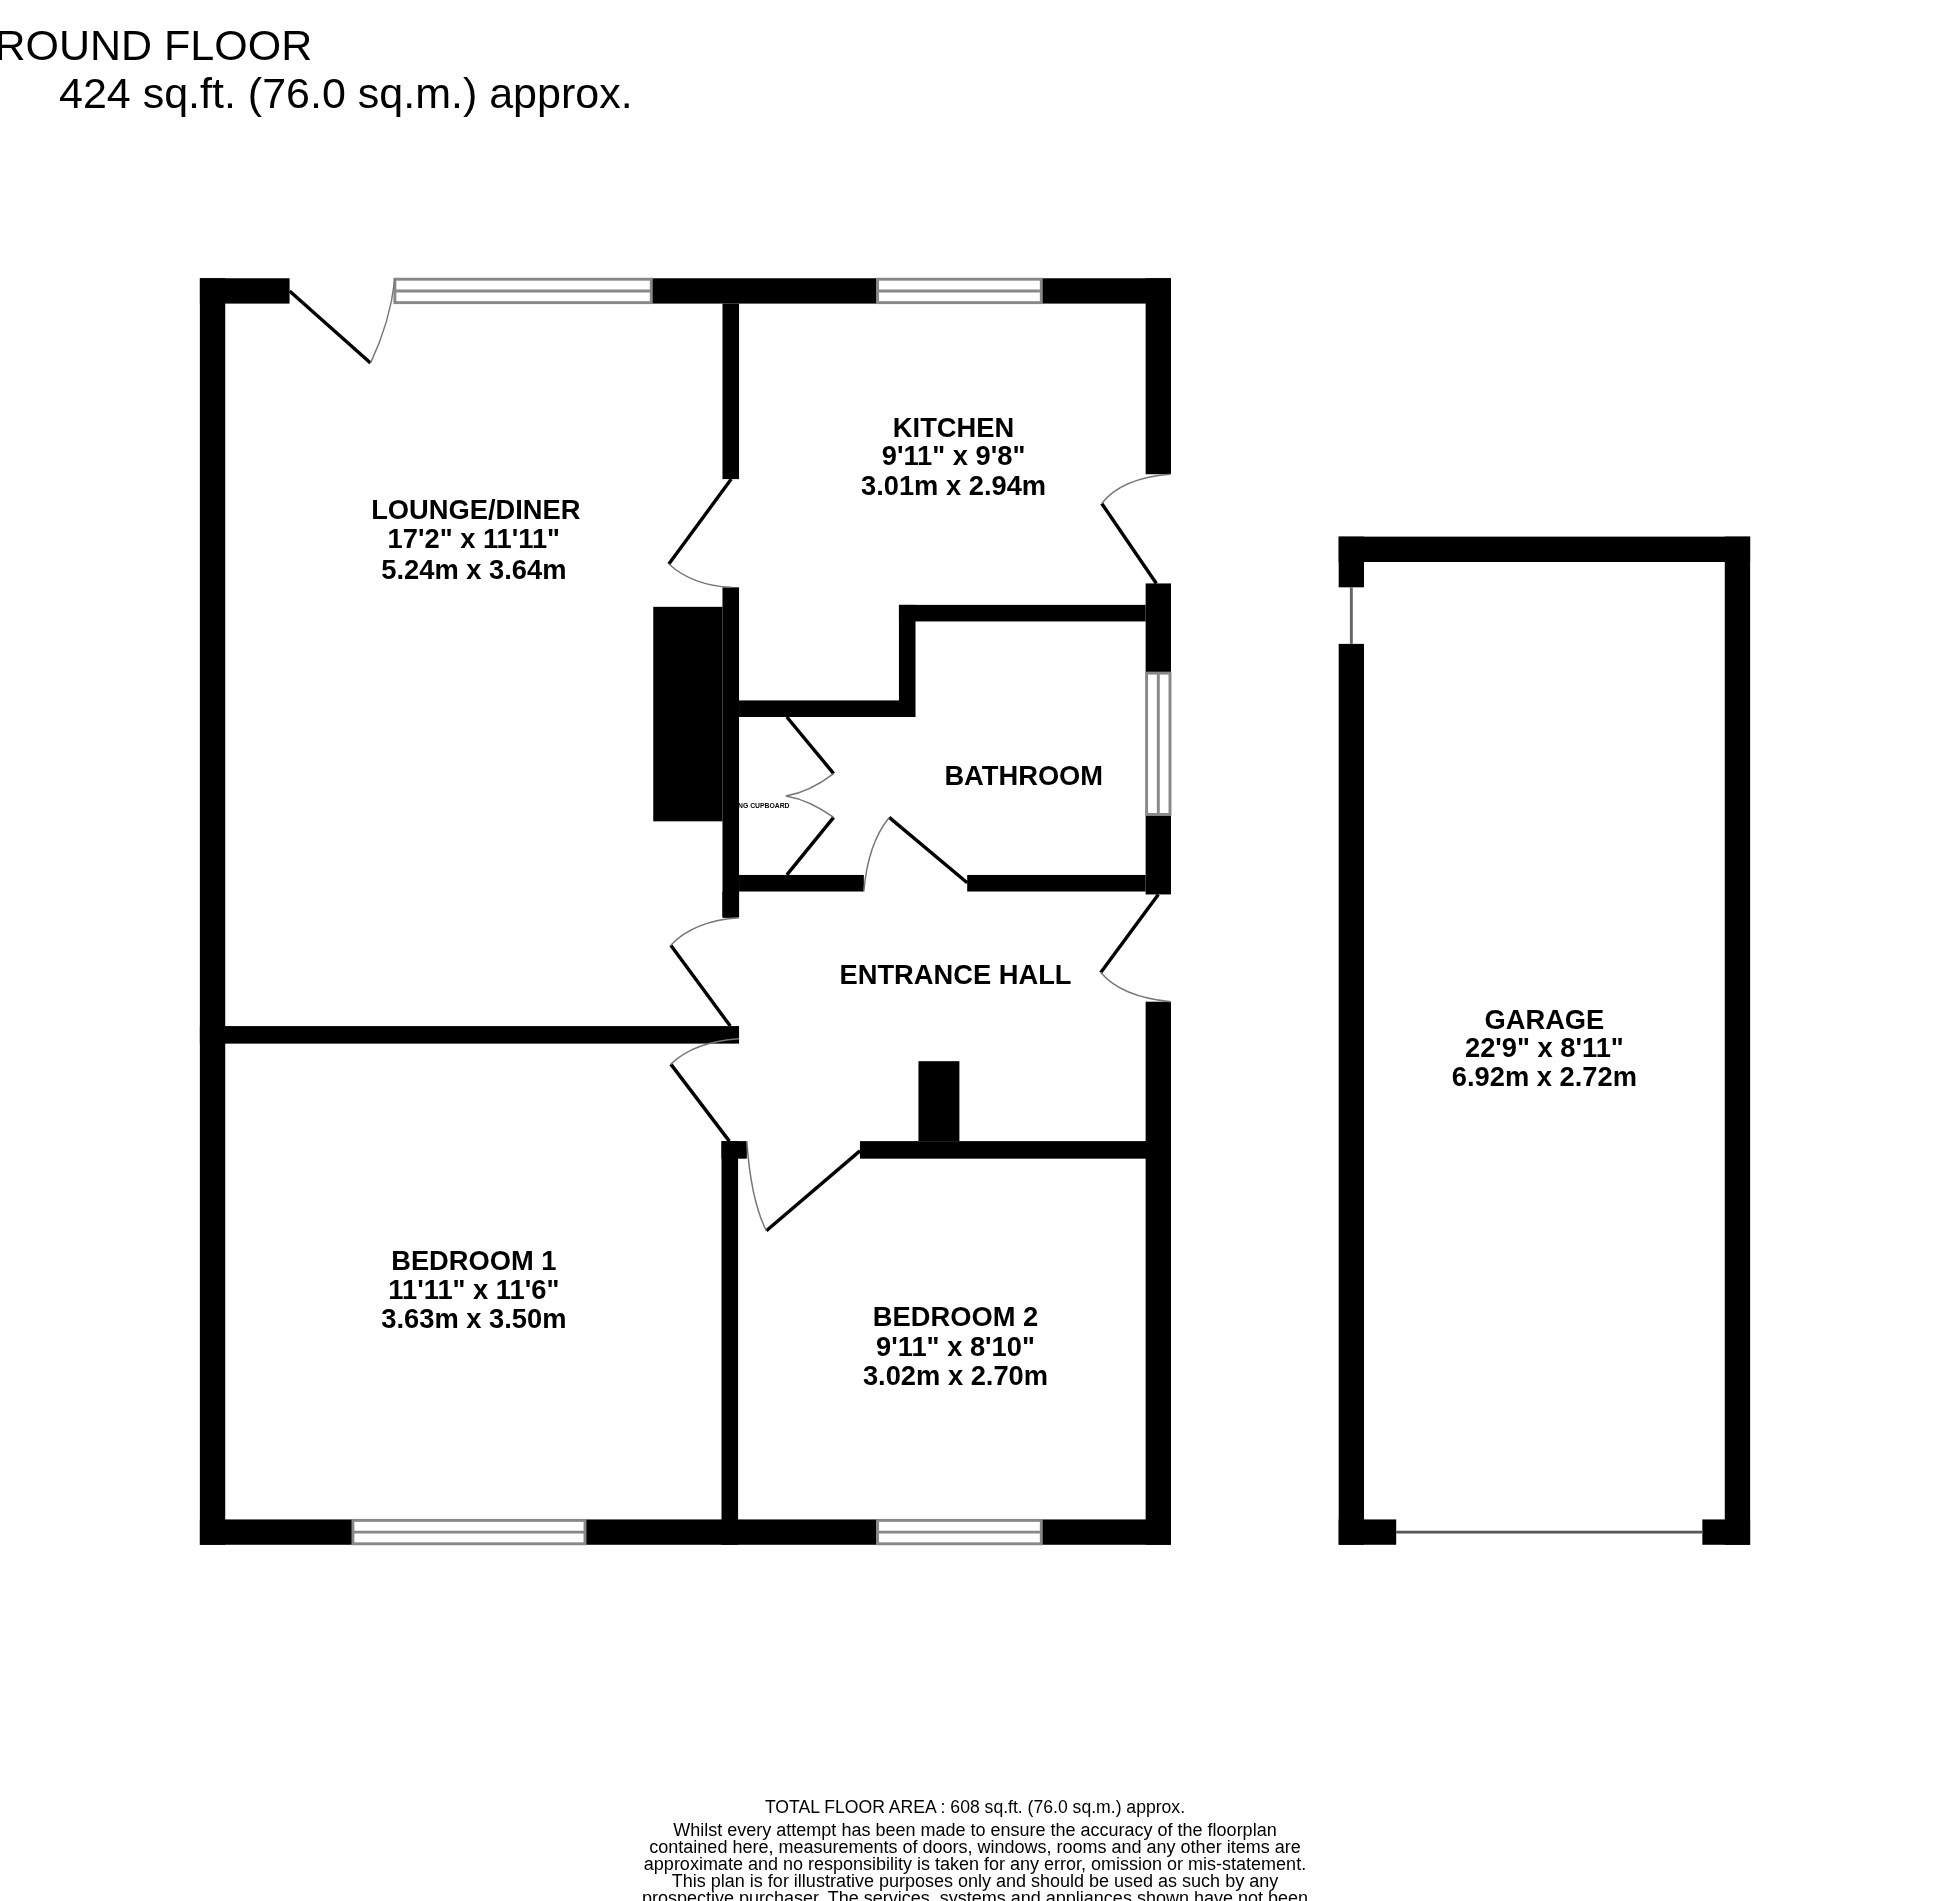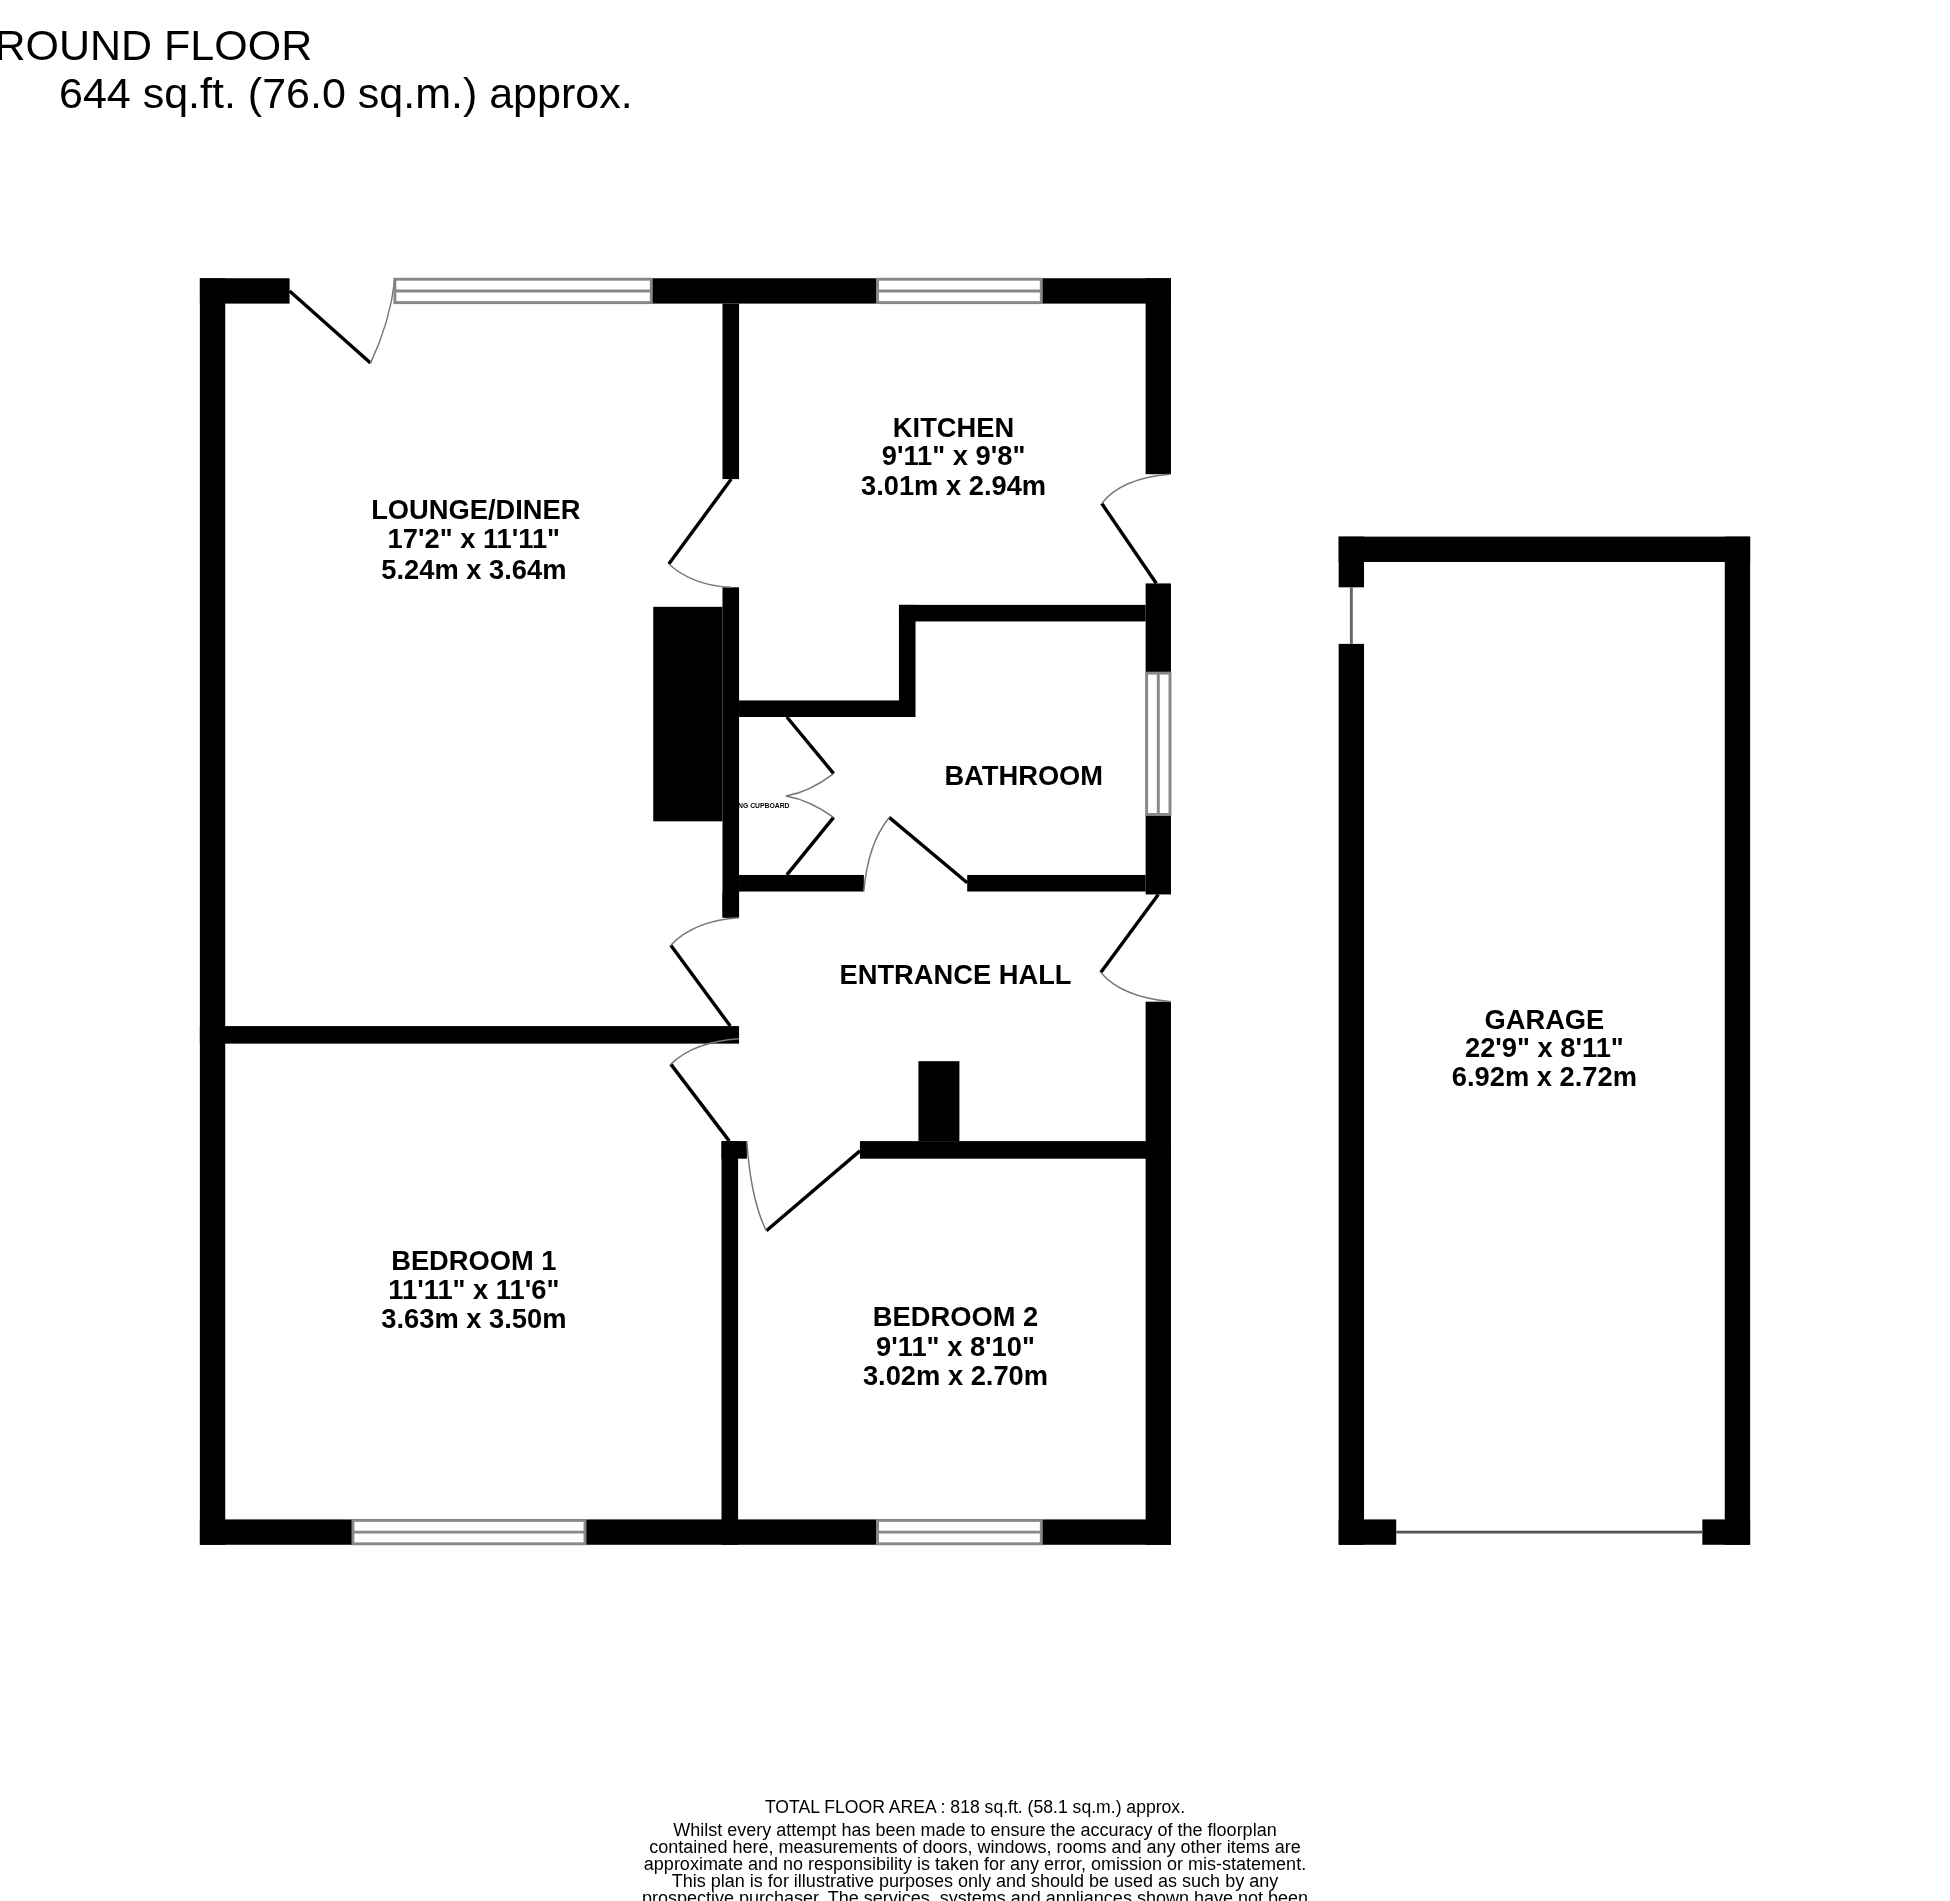--- a/index.html
+++ b/index.html
@@ -18,21 +18,21 @@
     .footer { position: absolute; left: 0; top: 1797px; width: 1950px; text-align: center; }
     .footer .total { font-size: 17.6px; line-height: 21.5px; margin-bottom: 3.9px; }
     .footer .disclaimer { font-size: 18px; line-height: 17px; width: 683px; margin: 0 auto; }
     .footer .made { font-size: 13px; line-height: 15px; }
   </style>
 </head>
 <body>
 
 <div class="header">
   <div class="title">GROUND FLOOR</div>
-  <div class="area">644 sq.ft. (76.0 sq.m.) approx.</div>
+  <div class="area">424 sq.ft. (76.0 sq.m.) approx.</div>
 </div>
 
 <svg class="plan" width="1950" height="1902" viewBox="0 0 2000 1950">
 
   <g>
 
     <rect class="wall" x="205" y="285" width="92" height="26"></rect>
     <rect class="wall" x="668" y="285" width="232" height="26"></rect>
     <rect class="wall" x="1068" y="285" width="133" height="26"></rect>
 
@@ -178,17 +178,17 @@
     <text class="room-dim" x="980" y="1390">9'11"  x 8'10"</text>
     <text class="room-dim" x="980" y="1420">3.02m  x 2.70m</text>
 
     <text class="room-label" x="1584" y="1055">GARAGE</text>
     <text class="room-dim" x="1584" y="1084">22'9"  x 8'11"</text>
     <text class="room-dim" x="1584" y="1113">6.92m  x 2.72m</text>
   </g>
 </svg>
 
 <div class="footer">
-  <div class="total">TOTAL FLOOR AREA : 818 sq.ft. (58.1 sq.m.) approx.</div>
+  <div class="total">TOTAL FLOOR AREA : 608 sq.ft. (76.0 sq.m.) approx.</div>
   <div class="disclaimer">Whilst every attempt has been made to ensure the accuracy of the floorplan contained here, measurements of doors, windows, rooms and any other items are approximate and no responsibility is taken for any error, omission or mis-statement. This plan is for illustrative purposes only and should be used as such by any prospective purchaser. The services, systems and appliances shown have not been tested and no guarantee as to their operability or efficiency can be given.</div>
   <div class="made">Made with Metropix ©2026</div>
 </div>
 
 
 </body></html>

